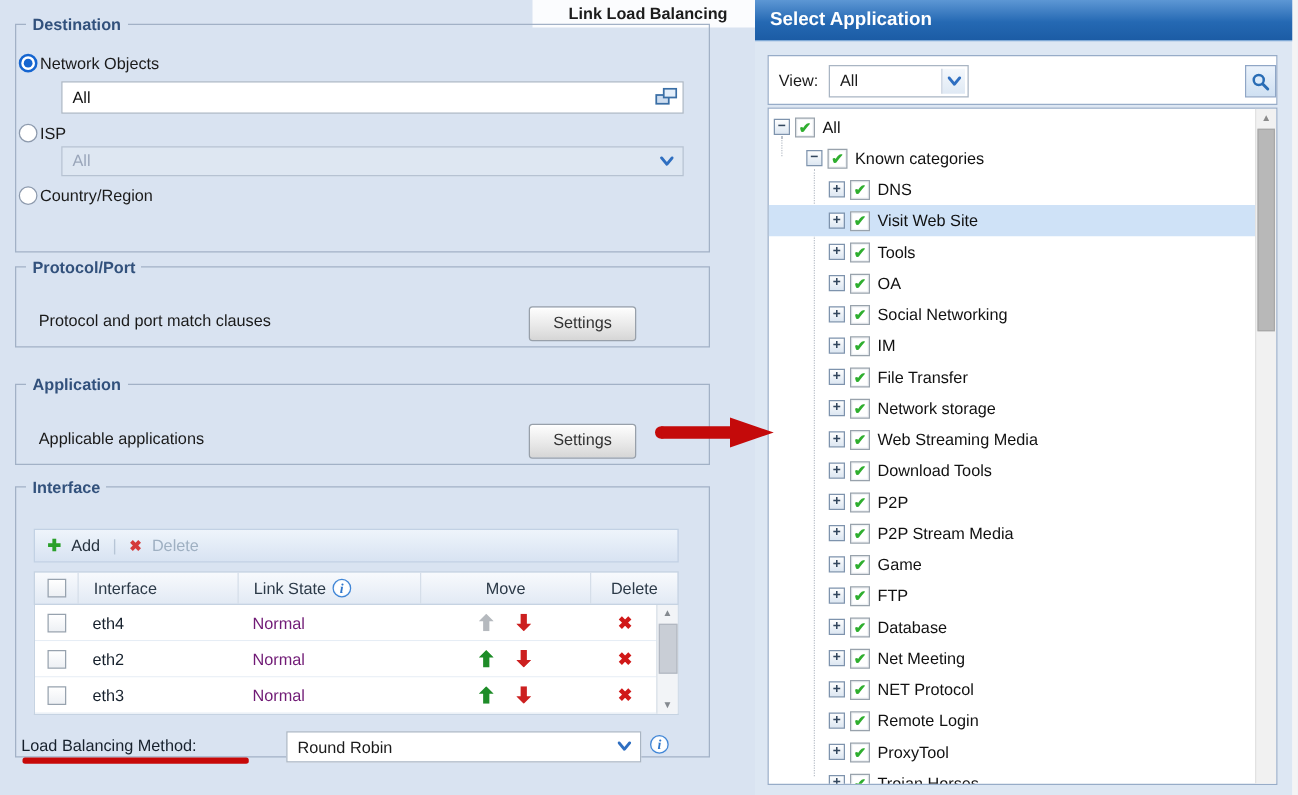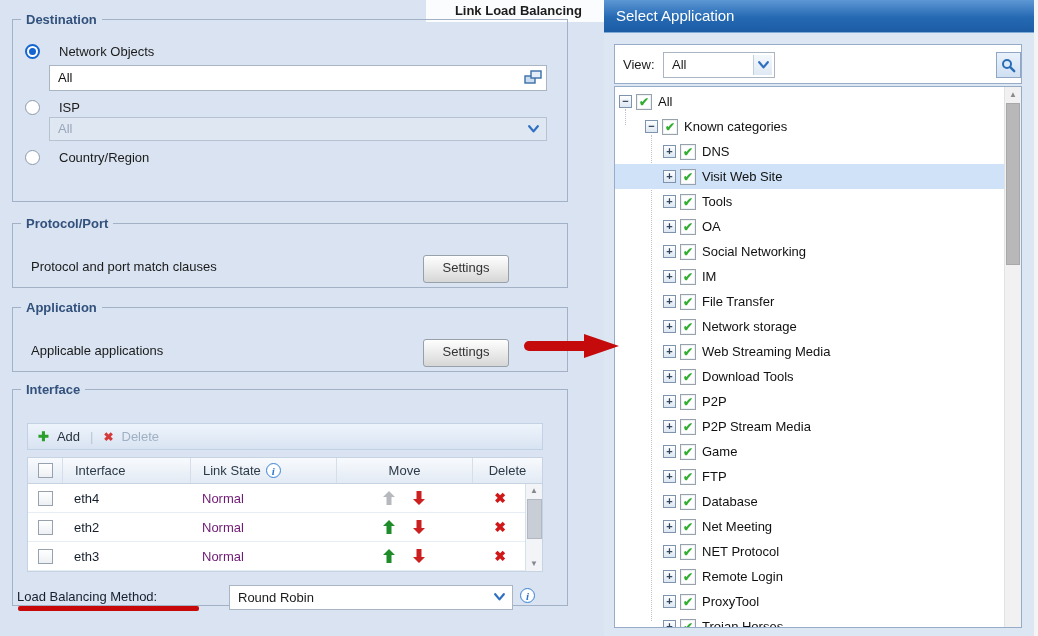--- a/index.html
+++ b/index.html
@@ -8,31 +8,31 @@
 
   
   .left-pane{position:absolute;left:0;top:0;width:604px;height:636px;background:#d9e3f1}
   .title-strip{position:absolute;left:426px;top:0;width:178px;height:22px;background:#fbfcfe}
   .page-title{position:absolute;top:3px;right:22px;font-weight:bold;font-size:13px;color:#1c1c1c}
 
   fieldset.fs{position:absolute;border:1px solid #a2b1c6;margin:0;padding:0;background:transparent}
   .fs legend{font-size:13px;font-weight:bold;color:#32517c;margin-left:8px;padding:0 5px}
 
   #fs-dest{left:12px;top:12px;width:554px;height:188px}
-  .radio-row{position:absolute;left:12px;display:flex;align-items:center;gap:19px;height:16px}
+  .radio-row{position:absolute;left:2px;display:flex;align-items:flex-start;gap:2px;height:16px}
   .radio{width:15px;height:15px;border-radius:50%;background:#fff;border:1px solid #8d9aad;box-sizing:border-box;flex:none}
   .radio.checked{border:2px solid #1565d0}
   .radio.checked::after{content:'';display:block;width:7px;height:7px;border-radius:50%;background:#1565d0;margin:2px}
   .field{position:absolute;left:36px;width:498px;height:26px;box-sizing:border-box;border:1px solid #a9b5c3;
          background:#fff;line-height:24px;padding:0 28px 0 8px;color:#111;white-space:nowrap;overflow:hidden}
   .field.disabled{background:#dee7f2;color:#9aa6ba;border-color:#b6c2d2}
   .field-btn{position:absolute;right:2px;top:2px;width:22px;height:20px;display:flex;align-items:center;justify-content:center}
   .chev{display:block}
 
-  #fs-proto{left:12px;top:216px;width:554px;height:70px}
+  #fs-proto{left:12px;top:206px;width:554px;height:70px}
   #fs-app{left:12px;top:300px;width:554px;height:70px}
   .fs-desc{position:absolute;left:18px;top:28px;color:#1a1a1a}
   .btn{position:absolute;left:410px;top:24px;width:84px;height:26px;border:1px solid #98a0aa;border-radius:3px;
        background:linear-gradient(#fefefe,#e9e9e9 55%,#d6d6d6);box-shadow:inset 0 1px 0 #fff;
        font-size:13px;color:#333;text-align:center;line-height:24px;cursor:pointer}
 
   
   #fs-iface{left:12px;top:382px;width:554px;height:222px}
   .toolbar{position:absolute;left:14px;top:26px;width:516px;height:27px;box-sizing:border-box;
            background:linear-gradient(#eef4fb,#d8e3f2);border:1px solid #c2d1e4;
@@ -77,21 +77,21 @@
         background:radial-gradient(#fff 55%,#d9e9fb);font-family:"Liberation Serif",serif;font-style:italic;
         font-weight:bold;font-size:11px;text-align:center;line-height:14px;box-sizing:border-box}
   .lbm-info{position:absolute;left:507px;top:191px}
 
   
   .red-arrow{position:absolute;left:524px;top:332px;z-index:9}
 
   
   .dialog{position:absolute;left:604px;top:0;width:430px;height:636px;background:#dde7f3}
   .dlg-header{height:33px;background:linear-gradient(#5d97d4,#2569b3 55%,#1c5ca5);border-bottom:1px solid #7fa9d6;
-              color:#fff;font-size:15px;font-weight:normal;line-height:32px;padding-left:12px;box-sizing:border-box}
+              color:#fff;font-size:15px;font-weight:bold;line-height:32px;padding-left:12px;box-sizing:border-box}
   .view-row{position:absolute;left:10px;top:44px;width:408px;height:40px;background:#fff;
             border:1px solid #97acc8;box-sizing:border-box}
   .view-label{position:absolute;left:8px;top:12px}
   .view-select{position:absolute;left:48px;top:7px;width:112px;height:26px;line-height:24px}
   .sel-chev{position:absolute;right:2px;top:2px;bottom:2px;width:18px;display:flex;align-items:center;
             justify-content:center;border-left:1px solid #c3cedd;background:linear-gradient(#f4f8fc,#dfe9f4)}
   .search-input{position:absolute;left:164px;top:7px;width:216px;height:26px;box-sizing:border-box;
                 border:1px solid #a3b0c2;font-family:"Liberation Sans",sans-serif;font-size:13px;padding:0 7px;color:#222}
   .search-input::placeholder{color:#8a94a2;opacity:1}
   .search-btn{position:absolute;left:381px;top:7px;width:25px;height:26px;box-sizing:border-box;border:1px solid #8fa6c6;

